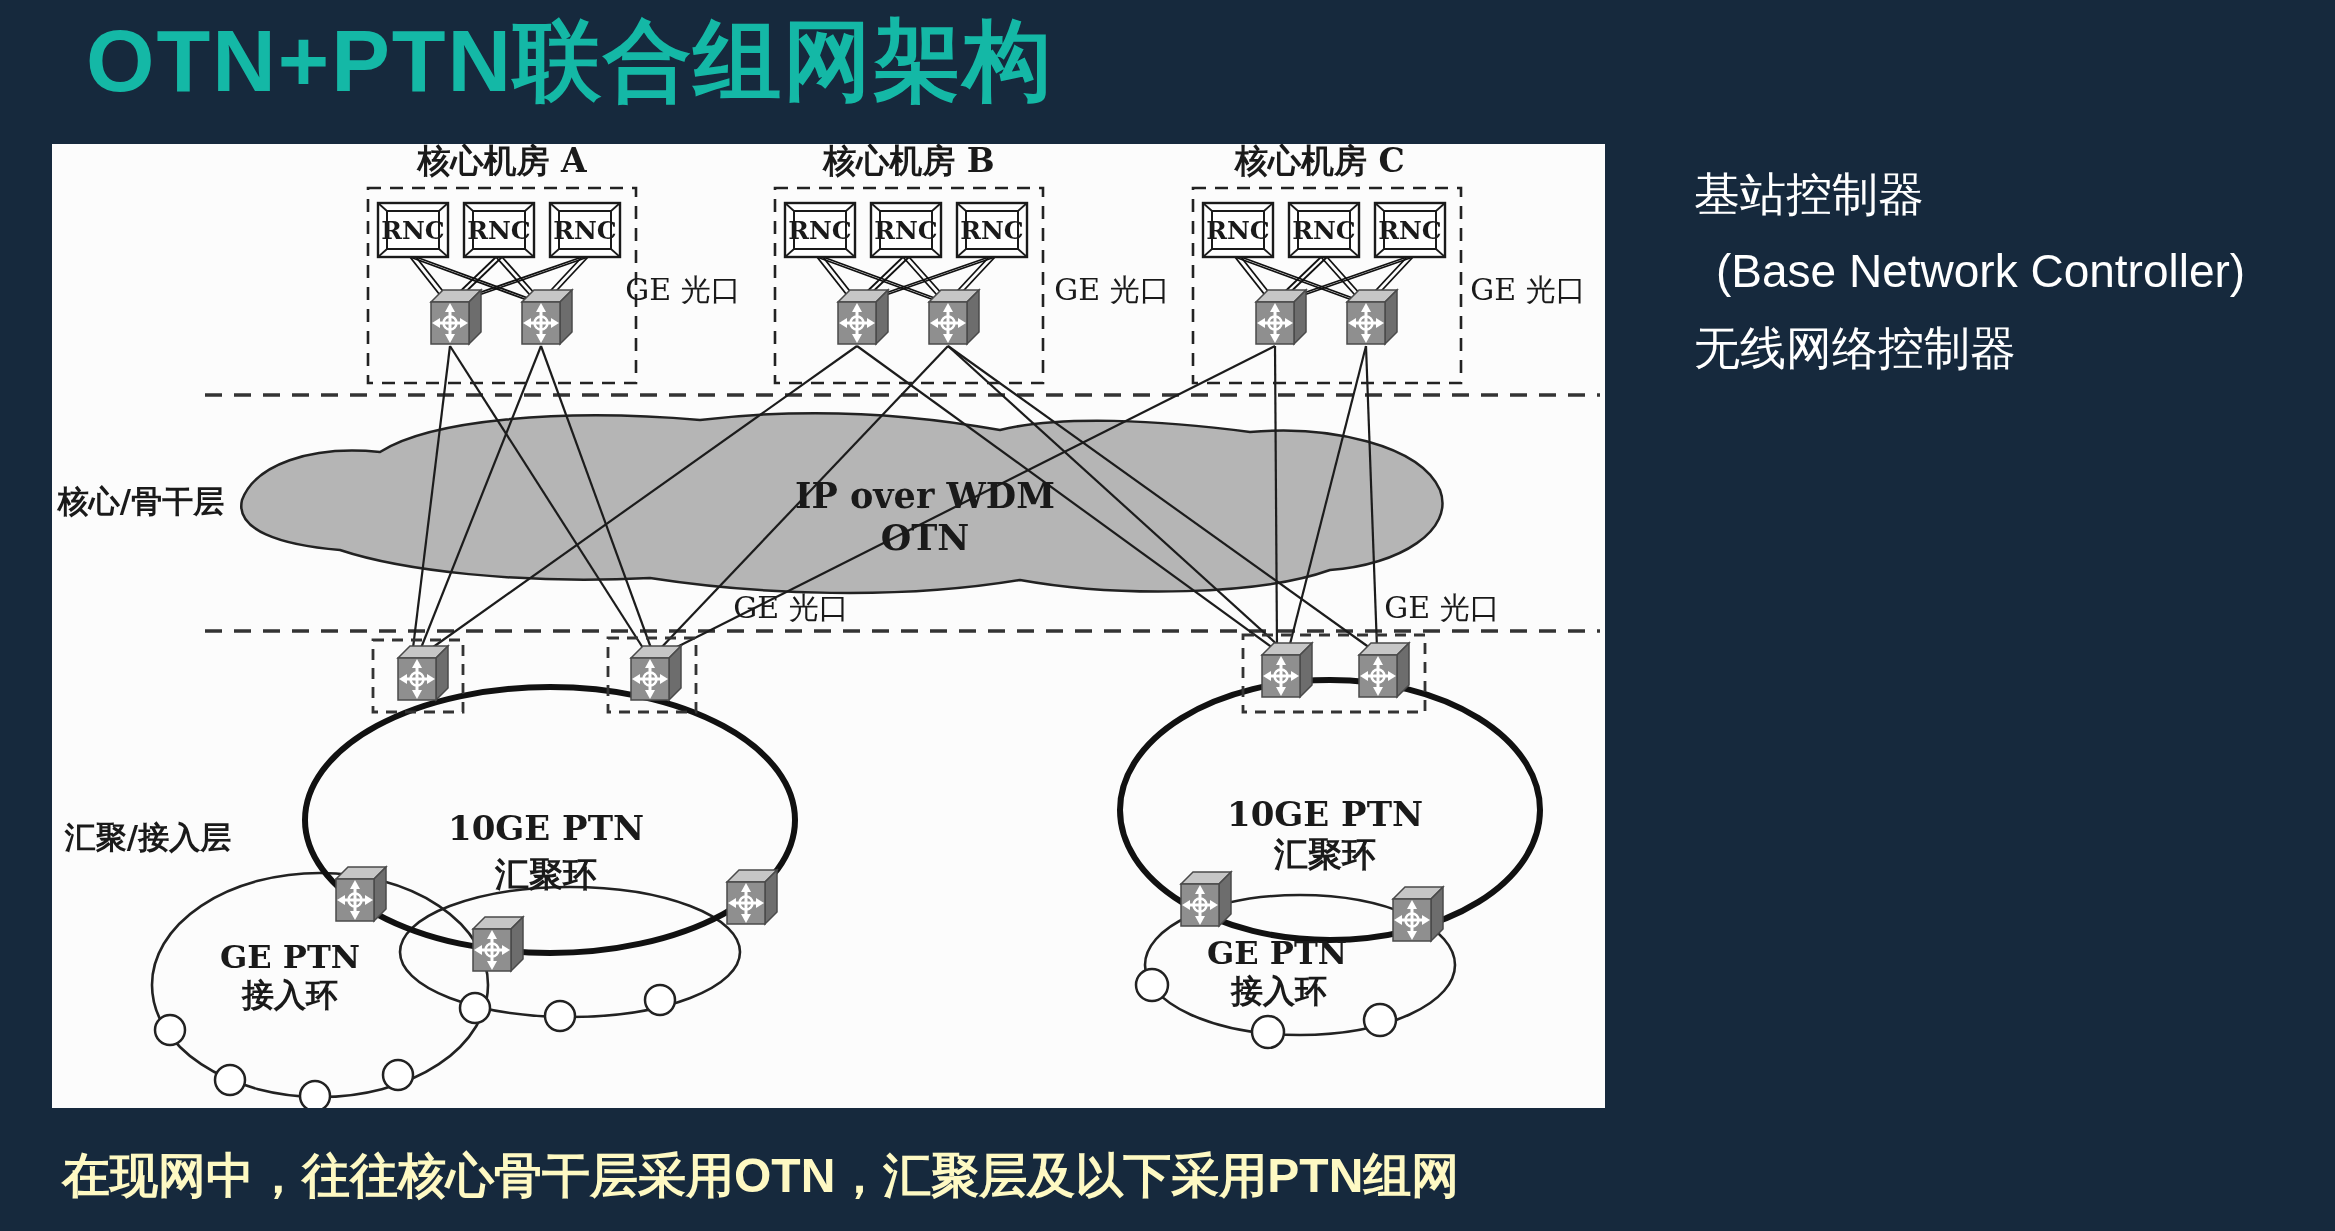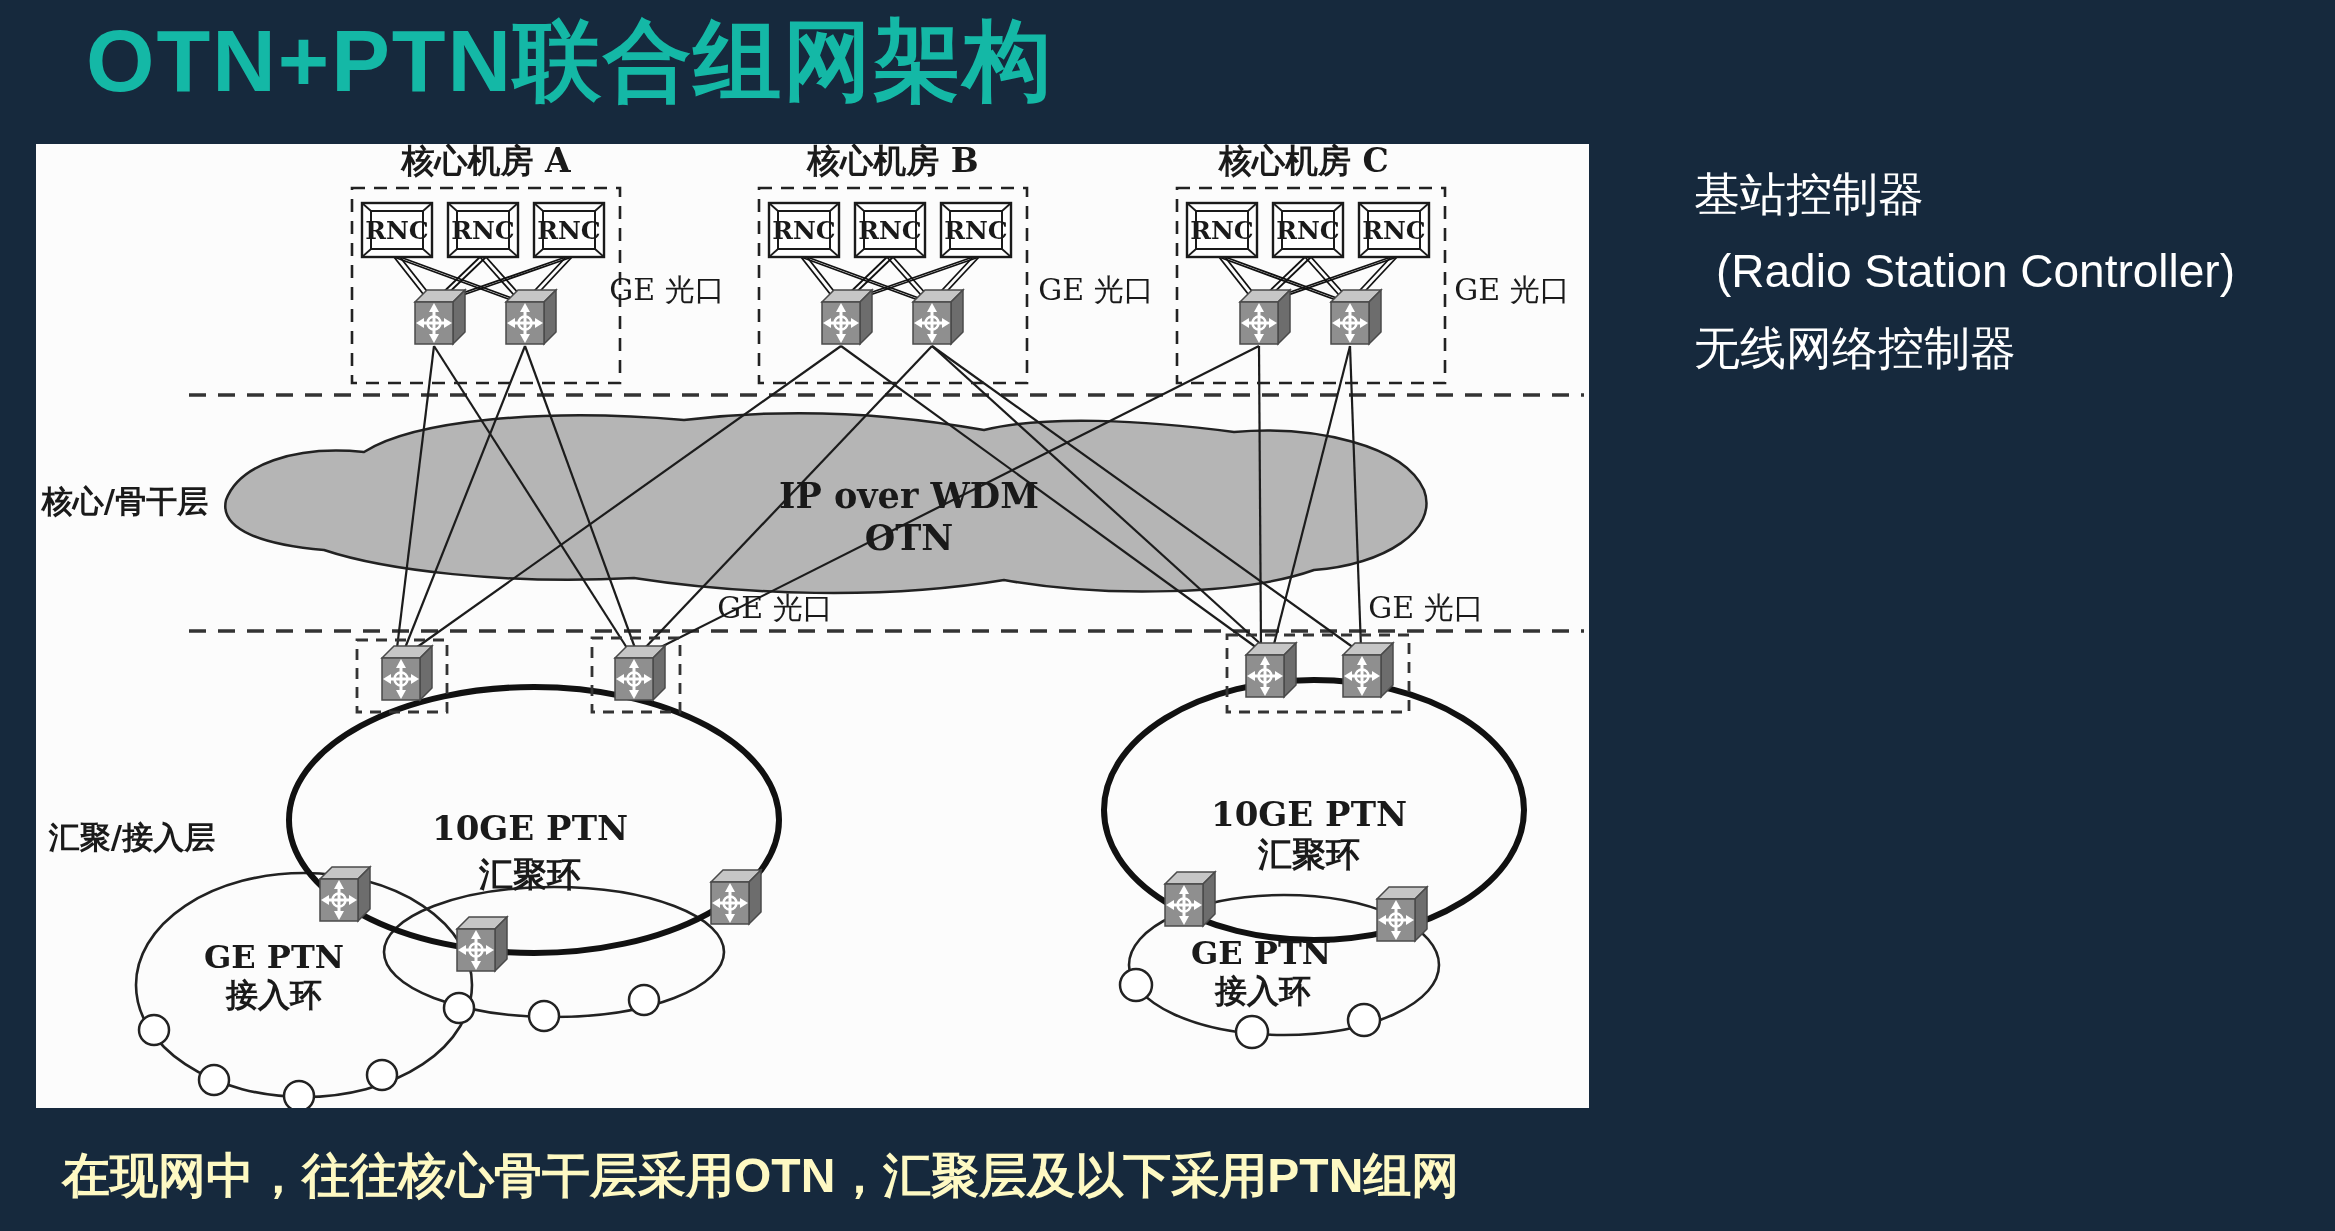--- a/index.html
+++ b/index.html
@@ -7,21 +7,21 @@
     width:2335px;height:1231px;position:relative;overflow:hidden;
     background:#16293D;
     font-family:"Liberation Sans", sans-serif;
   }
   .slide-title{
     position:absolute;left:86px;top:2px;margin:0;
     font-size:88px;font-weight:900;letter-spacing:2px;
     color:#14b8a6;white-space:nowrap;
   }
   .panel{
-    position:absolute;left:36px;top:144px;width:1553px;height:964px;
+    position:absolute;left:52px;top:144px;width:1553px;height:964px;
     background:#FCFCFC;
   }
   .panel svg{display:block;width:1553px;height:964px;}
   .note{
     position:absolute;left:1694px;top:156px;
     color:#FFFFFF;font-size:46px;line-height:77px;white-space:nowrap;
   }
   .note .indent{padding-left:22px;}
   .footer{
     position:absolute;left:62px;top:1144px;
@@ -184,17 +184,17 @@
 
   <text class="t-access" x="290" y="968" text-anchor="middle">GE PTN</text>
   <text class="t-access" x="290" y="1006" text-anchor="middle">接入环</text>
   <text class="t-access" x="1277" y="964" text-anchor="middle">GE PTN</text>
   <text class="t-access" x="1279" y="1002" text-anchor="middle">接入环</text>
 </svg>
 </section>
 
 <div class="note">
   <div>基站控制器</div>
-  <div class="indent">(Radio Station Controller)</div>
+  <div class="indent">(Base Network Controller)</div>
   <div>无线网络控制器</div>
 </div>
 
 <div class="footer">在现网中，往往核心骨干层采用OTN，汇聚层及以下采用PTN组网</div>
 
 </body></html>

